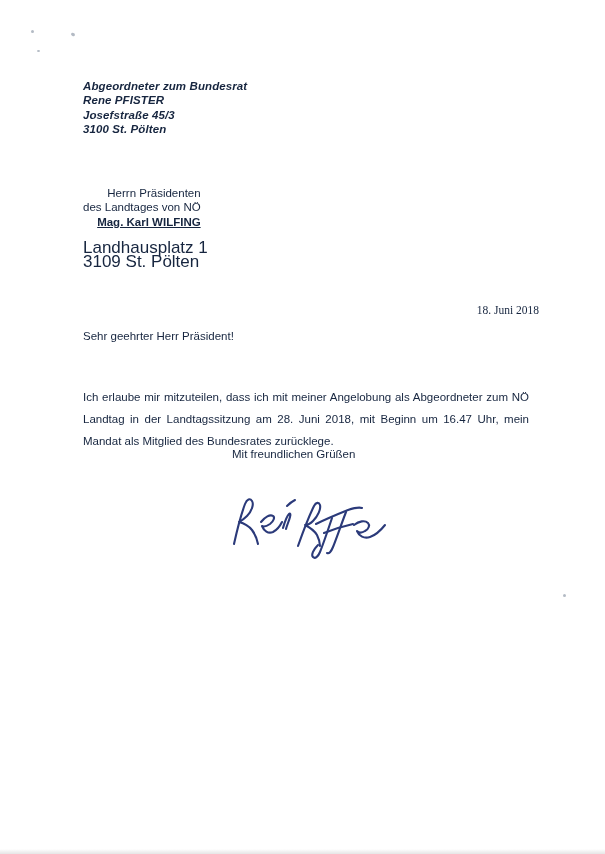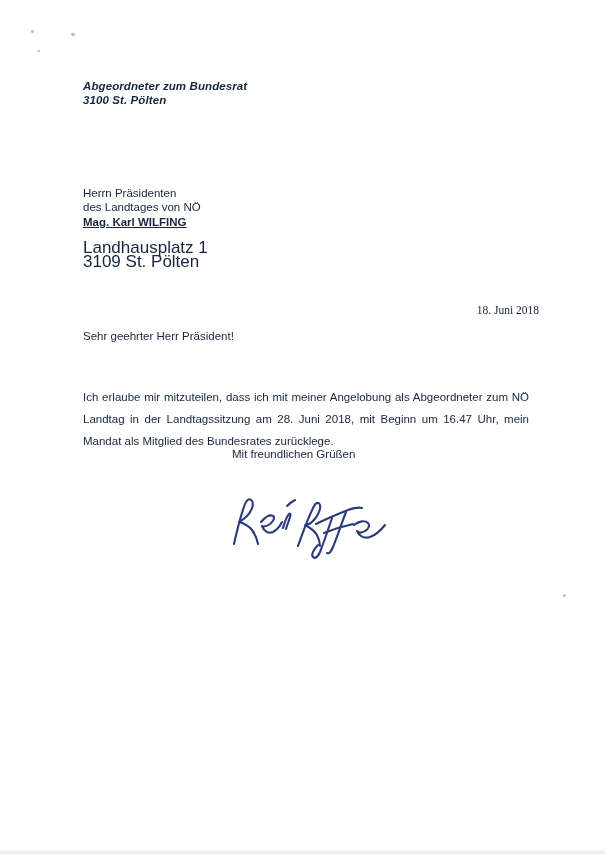--- a/index.html
+++ b/index.html
@@ -52,20 +52,21 @@
     letter-spacing: .1px;
     color: #16253f;
   }
   .recipient {
     position: absolute;
     left: 83px;
     top: 186px;
     font-size: 11.5px;
     line-height: 14.4px;
     color: #16253f;
+    text-align: right;
   }
   .recipient .strong {
     font-weight: bold;
     text-decoration: underline;
   }
   .recipient-address {
     position: absolute;
     left: 83px;
     top: 241px;
     font-size: 17px;
@@ -118,20 +119,22 @@
 
 <div class="page">
 
   <div class="speck s1"></div>
   <div class="speck s2"></div>
   <div class="speck s3"></div>
   <div class="speck s4"></div>
 
   <div class="sender">
     <div>Abgeordneter zum Bundesrat</div>
+    <div>Rene PFISTER</div>
+    <div>Josefstraße 45/3</div>
     <div>3100 St. Pölten</div>
   </div>
 
   <div class="recipient">
     <div>Herrn Präsidenten</div>
     <div>des Landtages von NÖ</div>
     <div class="strong">Mag. Karl WILFING</div>
   </div>
 
   <div class="recipient-address">

